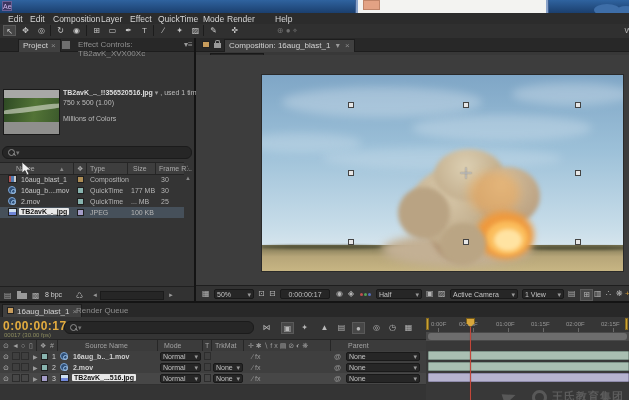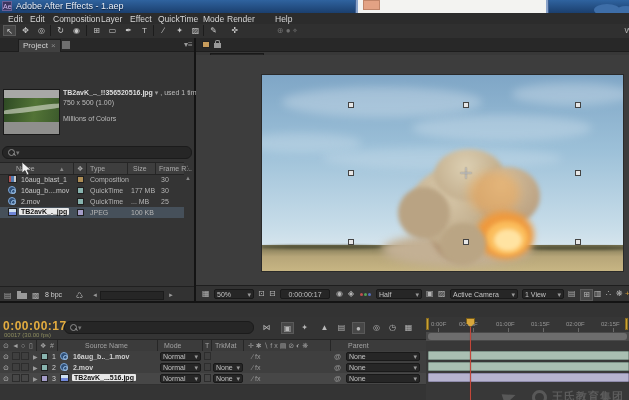--- a/index.html
+++ b/index.html
@@ -103,21 +103,20 @@
   .wm-text{position:absolute;font-size:11px;font-weight:bold;color:#5c5c5c;letter-spacing:1px;overflow:hidden;height:12px;}
   .cursor{position:absolute;z-index:50;}
 </style>
 </head>
 <body>
 
 <div class="screen">
 
   <div class="titlebar">
     <div class="app-badge">Ae</div>
-    <div class="win-title">Adobe After Effects - 1.aep</div>
     <div class="cloud" style="left:594px;top:4px;width:26px;height:12px;"></div>
     <div class="cloud" style="left:616px;top:6px;width:20px;height:10px;"></div>
     <div class="overlap-frag">
       <div class="overlap-chip"></div>
     </div>
   </div>
 
   <div class="menubar">
     <span class="menu-item" style="left:8px">Edit</span>
     <span class="menu-item" style="left:30px">Edit</span>
@@ -152,20 +151,21 @@
     <span class="tool dim" style="left:262px;width:50px">⊕ ● ⌖</span>
     <span class="workspace">Work</span>
   </div>
 
   <div class="project">
     <div class="tabbar">
       <div class="tab-active" style="left:18px">
         <span>Project</span><span class="tab-x">×</span>
       </div>
       <div style="position:absolute;left:62px;top:3px;width:8px;height:8px;background:#6f6f6f;"></div>
+      <span class="tab-inactive" style="left:78px;max-width:104px;overflow:hidden;display:inline-block">Effect Controls: TB2avK_XVX00Xc</span>
       <span class="tab-inactive" style="left:184px;color:#9a9a9a">▾≡</span>
     </div>
 
     <div class="thumb">
       <div class="bar-t"></div>
       <div class="green"></div>
       <div class="bridge"></div>
       <div class="bar-b"></div>
     </div>
     <span class="t" style="left:63px;top:51px;font-size:7px;font-weight:bold;color:#dedede">
@@ -242,20 +242,25 @@
     <svg class="cursor" style="left:22px;top:124px" width="10" height="14" viewBox="0 0 10 14">
       <polygon points="0,0 0,11 3,8.5 5,13 7,12 5,8 9,8" fill="#f2f2f2" stroke="#222" stroke-width="0.7"></polygon>
     </svg>
   </div>
 
   <div class="comp">
     <div class="tabbar">
       <span style="position:absolute;left:6px;top:3px;width:8px;height:7px;background:#c headless"></span>
       <span style="position:absolute;left:6px;top:3px;width:8px;height:7px;background:#c79c5c;border:1px solid #222;box-sizing:border-box"></span>
       <span class="lockic" style="left:18px;top:5px"></span>
+      <div class="tab-active" style="left:28px">
+        <span>Composition: 16aug_blast_1</span>
+        <span style="color:#9a9a9a;margin-left:3px">▾</span>
+        <span class="tab-x">×</span>
+      </div>
     </div>
     <div class="chip" style="left:14px;top:15px">16aug_blast_1</div>
 
     <div class="viewer">
       <div class="cimg">
 
         <div class="cl" style="left:20px;top:12px;width:200px;height:30px;opacity:.5"></div>
         <div class="cl" style="left:150px;top:40px;width:180px;height:26px;opacity:.45"></div>
         <div class="cl" style="left:-20px;top:58px;width:120px;height:20px;opacity:.4"></div>
         <div class="cl" style="left:250px;top:8px;width:120px;height:22px;opacity:.5"></div>
@@ -308,20 +313,26 @@
       <span class="cic" style="left:372px">▤</span>
       <span class="cic" style="left:384px;background:#474747;border:1px solid #5a5a5a;width:11px;text-align:center">⊞</span>
       <span class="cic" style="left:398px">▥</span>
       <span class="cic" style="left:410px">∴</span>
       <span class="cic" style="left:420px">❋</span>
       <span class="cic" style="left:429px;color:#cf9a3a">+0</span>
     </div>
   </div>
 
   <div class="tl">
+    <div class="tabbar" style="height:14px">
+      <div class="tab-active" style="left:2px;top:1px;height:13px;line-height:13px">
+        <span style="display:inline-block;width:7px;height:7px;background:#c79c5c;border:1px solid #222;box-sizing:border-box;margin-right:3px"></span><span>16aug_blast_1</span><span class="tab-x">×</span>
+      </div>
+      <span class="tab-inactive" style="left:76px;top:3px">Render Queue</span>
+    </div>
 
     <div class="tl-left-bg"></div>
     <div class="tcode">0:00:00:17</div>
     <div class="tcode-sub">00017 (30.00 fps)</div>
 
     <div class="searchbox" style="left:64px;top:18px;width:188px;height:11px">
       <span class="mag" style="left:5px;top:2px"></span>
       <span style="position:absolute;left:13px;top:2px;color:#777;font-size:7px">▾</span>
     </div>
 

